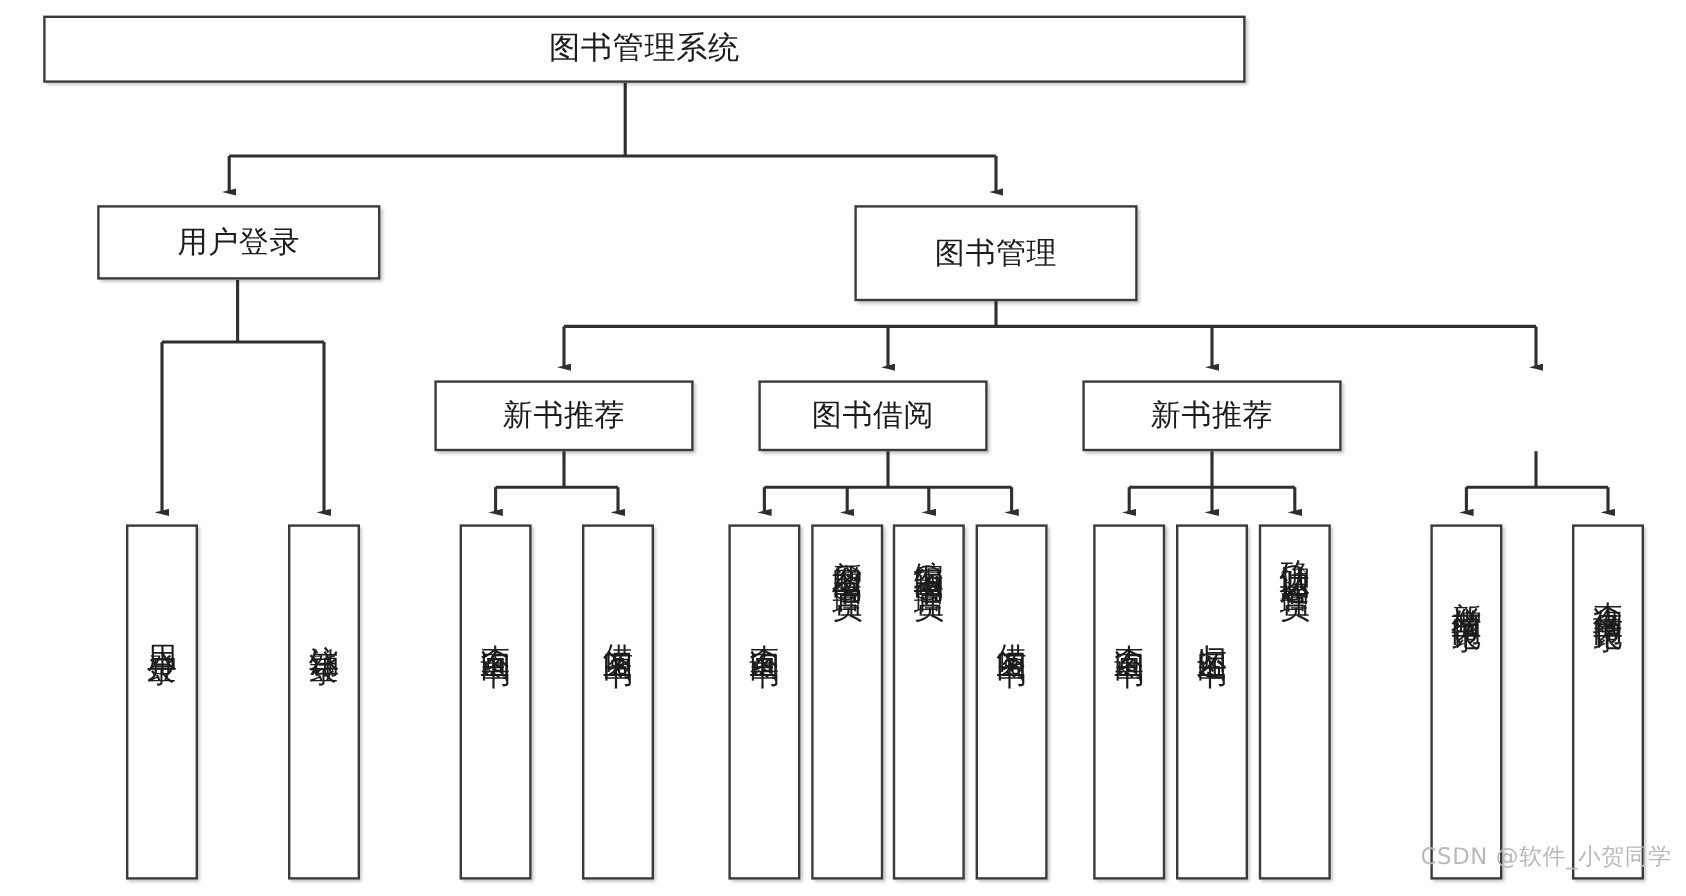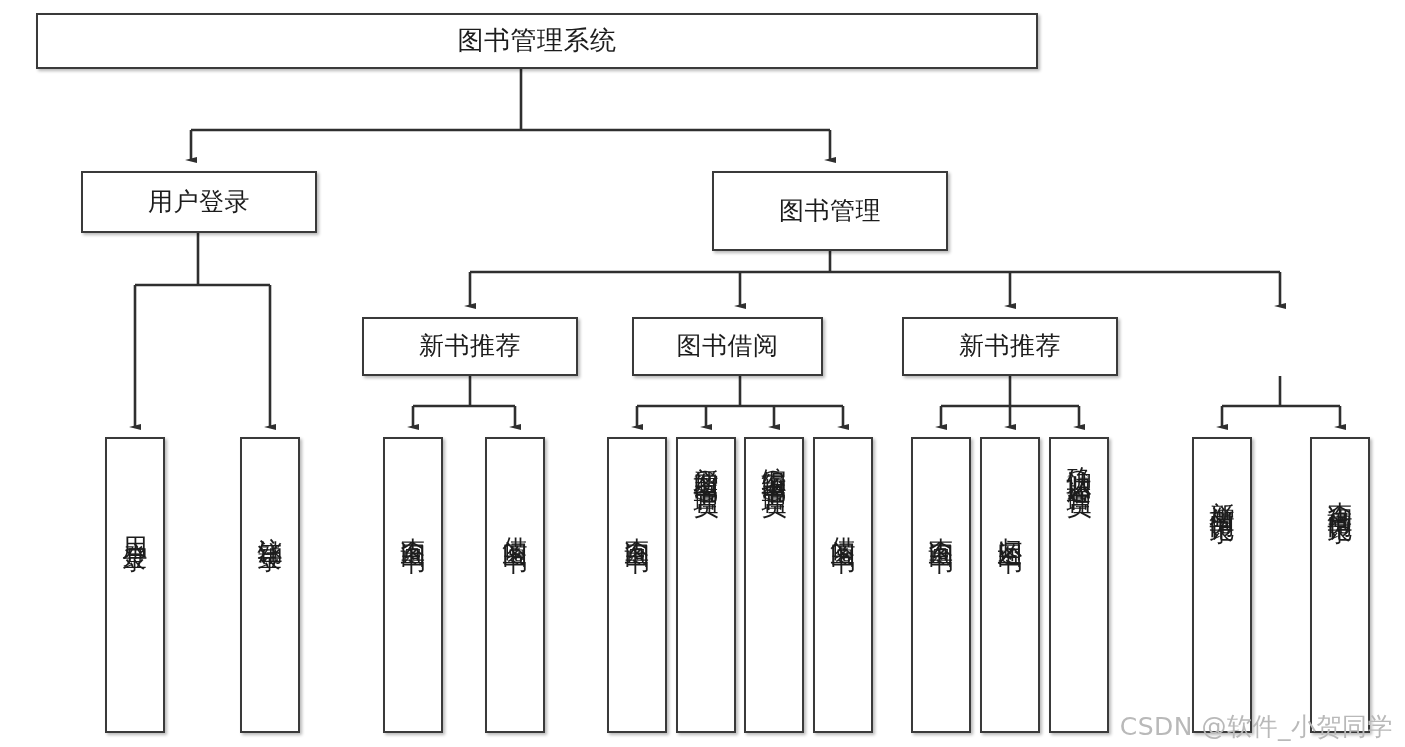--- a/index.html
+++ b/index.html
@@ -53,22 +53,22 @@
     writing-mode:vertical-rl;
     text-orientation:upright;
     font-size:25px;
     line-height:1;
     letter-spacing:4px;
     white-space:nowrap;
   }
   .watermark{
     position:absolute;
     right:12px;
-    bottom:4px;
-    font-size:25px;
+    bottom:20px;
+    font-size:19px;
     color:#b9b9b9;
     letter-spacing:0.5px;
     white-space:nowrap;
     user-select:none;
   }
 </style>
 </head>
 <body>
 
 <div id="stage">

